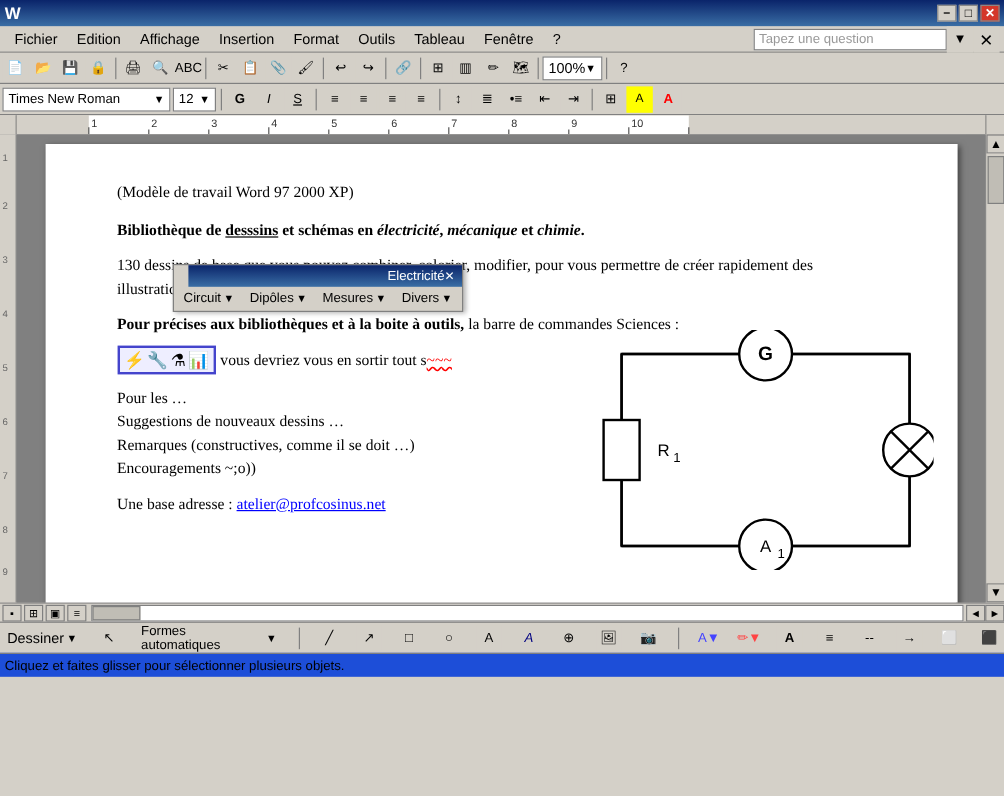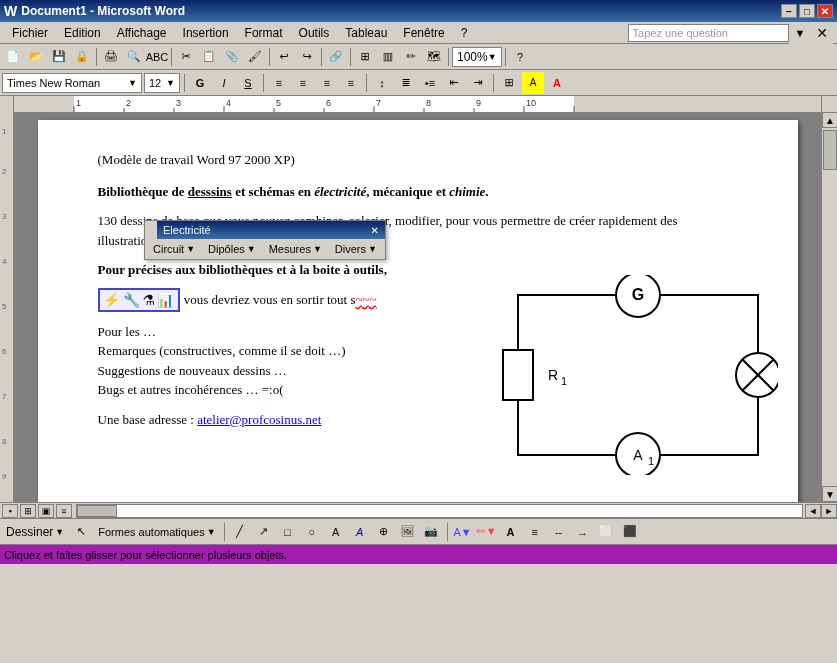--- a/index.html
+++ b/index.html
@@ -142,21 +142,21 @@
       box-shadow: 2px 2px 4px rgba(0,0,0,0.3);
       z-index: 100;
     }
     #floating-toolbar-title {
       background: linear-gradient(to bottom, #0a246a, #3a6ea5);
       color: white;
       font-size: 11px;
       padding: 2px 6px;
       display: flex;
       align-items: center;
-      justify-content: space-between;
+      justify-content: flex-end;
       height: 18px;
       margin-left: 12px;
     }
     #floating-toolbar-buttons { display: flex; align-items: center; padding: 2px; gap: 1px; }
     .ft-btn { padding: 2px 6px; font-size: 11px; cursor: pointer; display: flex; align-items: center; gap: 2px; }
     .ft-dropdown-arrow { font-size: 9px; }
     
     
     .doc-text { font-family: 'Times New Roman', serif; font-size: 13px; line-height: 1.5; }
     .doc-bold { font-weight: bold; text-align: center; }
@@ -198,21 +198,20 @@
     #circuit-svg { position: absolute; right: 40px; top: 160px; }
     
     .doc-section { margin-bottom: 8px; }
   </style>
 </head>
 <body>
 
 <div id="title-bar">
   <div id="title-bar-left">
     <span style="font-size:14px;">W</span>
-    <span>Document1 - Microsoft Word</span>
   </div>
   <div id="title-bar-buttons">
     <div class="title-btn">−</div>
     <div class="title-btn">□</div>
     <div class="title-btn close">✕</div>
   </div>
 </div>
 
 <div id="menu-bar">
   <div class="menu-item">Fichier</div>
@@ -357,46 +356,47 @@
     </div>
 
     <div id="page" style="background:white;width:760px;margin:8px auto;padding:30px 60px;position:relative;box-shadow:2px 2px 5px rgba(0,0,0,0.5);">
 
       <div class="doc-section">
         <div class="doc-text">(Modèle de travail Word 97 2000 XP)</div>
       </div>
 
       <div class="doc-section" style="margin-top:12px;">
         <div class="doc-text">
-          <span class="doc-bold">Bibliothèque de </span><span class="doc-underline doc-bold">desssins</span><span class="doc-bold"> et schémas en <span style="font-style:italic;">électricité</span>, <span style="">mécanique</span> et <span style="font-style:italic;">chimie</span>.</span>
+          <span class="doc-bold">Bibliothèque de </span><span class="doc-underline doc-bold">desssins</span><span class="doc-bold"> et schémas en <span style="font-style:italic;">électricité</span>, <span style="font-style:italic;">mécanique</span> et <span style="font-style:italic;">chimie</span>.</span>
         </div>
       </div>
 
       <div class="doc-section" style="margin-top:10px;">
         <div class="doc-text">130 dessins de base que vous pouvez combiner, colorier, modifier, pour vous permettre de créer rapidement des illustrations scientifiques précises et attrayantes.</div>
       </div>
 
       <div class="doc-section" style="margin-top:10px;display:flex;align-items:center;flex-wrap:wrap;">
         <span class="doc-text doc-bold">Pour précises aux bibliothèques et à la boite à outils,</span>
+        <span class="doc-text">&nbsp;la barre de commandes Sciences :</span>
       </div>
       <div style="margin-top:4px;display:flex;align-items:center;">
         <div style="border:2px solid #4444cc;padding:2px 4px;background:#eeeeff;display:inline-flex;gap:2px;align-items:center;">
           <span style="font-size:14px;">⚡</span>
           <span style="font-size:14px;">🔧</span>
           <span style="font-size:14px;">⚗</span>
           <span style="font-size:14px;">📊</span>
         </div>
         <span class="doc-text">&nbsp;vous devriez vous en sortir tout s<span style="color:red;text-decoration:underline wavy;">~~~</span></span>
       </div>
 
       <div class="doc-section" style="margin-top:10px;">
         <div class="doc-text">Pour les …</div>
+        <div class="doc-text">Suggestions de nouveaux dessins …</div>
         <div class="doc-text">Remarques (constructives, comme il se doit …)</div>
-        <div class="doc-text">Suggestions de nouveaux dessins …</div>
-        <div class="doc-text">Bugs et autres incohérences … =:o(</div>
+        <div class="doc-text">Encouragements ~;o))</div>
       </div>
 
       <div class="doc-section" style="margin-top:10px;">
         <span class="doc-text">Une base adresse : </span>
         <a class="doc-link doc-text" href="#">atelier@profcosinus.net</a>
       </div>
 
       <svg id="circuit-svg" width="280" height="200" style="position:absolute;right:20px;top:155px;">
 
         <rect x="20" y="20" width="240" height="160" fill="none" stroke="black" stroke-width="2"></rect>
@@ -450,21 +450,21 @@
     <div style="width:16px;height:14px;background:#d4d0c8;border:1px solid #808080;font-size:9px;display:flex;align-items:center;justify-content:center;cursor:pointer;">▣</div>
     <div style="width:16px;height:14px;background:#d4d0c8;border:1px solid #808080;font-size:9px;display:flex;align-items:center;justify-content:center;cursor:pointer;">≡</div>
   </div>
   <div style="flex:1;background:white;height:14px;border:1px solid #808080;margin:0 2px;position:relative;">
     <div style="width:40px;height:12px;background:#c0bdb5;border:1px solid #808080;position:absolute;left:0;top:0;"></div>
   </div>
   <div style="width:16px;height:14px;background:#d4d0c8;border:1px solid #808080;font-size:9px;display:flex;align-items:center;justify-content:center;cursor:pointer;">◄</div>
   <div style="width:16px;height:14px;background:#d4d0c8;border:1px solid #808080;font-size:9px;display:flex;align-items:center;justify-content:center;cursor:pointer;">►</div>
 </div>
 
-<div id="drawing-toolbar" style="background:#d4d0c8;border-top:1px solid #808080;height:26px;display:flex;align-items:center;padding:0 2px;gap:2px;">
+<div id="drawing-toolbar" style="background:#d4d0c8;border-top:1px solid #808080;height:26px;display:flex;align-items:center;padding:0 2px;gap:12px;">
   <div style="display:flex;align-items:center;gap:2px;cursor:pointer;padding:0 4px;">
     <span>Dessiner</span>
     <span style="font-size:9px;">▼</span>
   </div>
   <div class="tb-btn">↖</div>
   <div style="display:flex;align-items:center;gap:2px;cursor:pointer;padding:0 4px;font-size:11px;">
     <span>Formes automatiques</span>
     <span style="font-size:9px;">▼</span>
   </div>
   <div class="tb-separator"></div>
@@ -481,15 +481,15 @@
   <div class="tb-btn" style="color:#4444ff;">A▼</div>
   <div class="tb-btn" style="color:#ff4444;">✏▼</div>
   <div class="tb-btn" style="font-weight:bold;">A</div>
   <div class="tb-btn">≡</div>
   <div class="tb-btn">--</div>
   <div class="tb-btn">→</div>
   <div class="tb-btn">⬜</div>
   <div class="tb-btn">⬛</div>
 </div>
 
-<div id="status-bar" style="background:#a21caf;border-top:1px solid #808080;height:20px;display:flex;align-items:center;padding:0 4px;font-size:11px;">
+<div id="status-bar" style="background:#1d4ed8;border-top:1px solid #808080;height:20px;display:flex;align-items:center;padding:0 4px;font-size:11px;">
   <span>Cliquez et faites glisser pour sélectionner plusieurs objets.</span>
 </div>
 
 </body></html>

